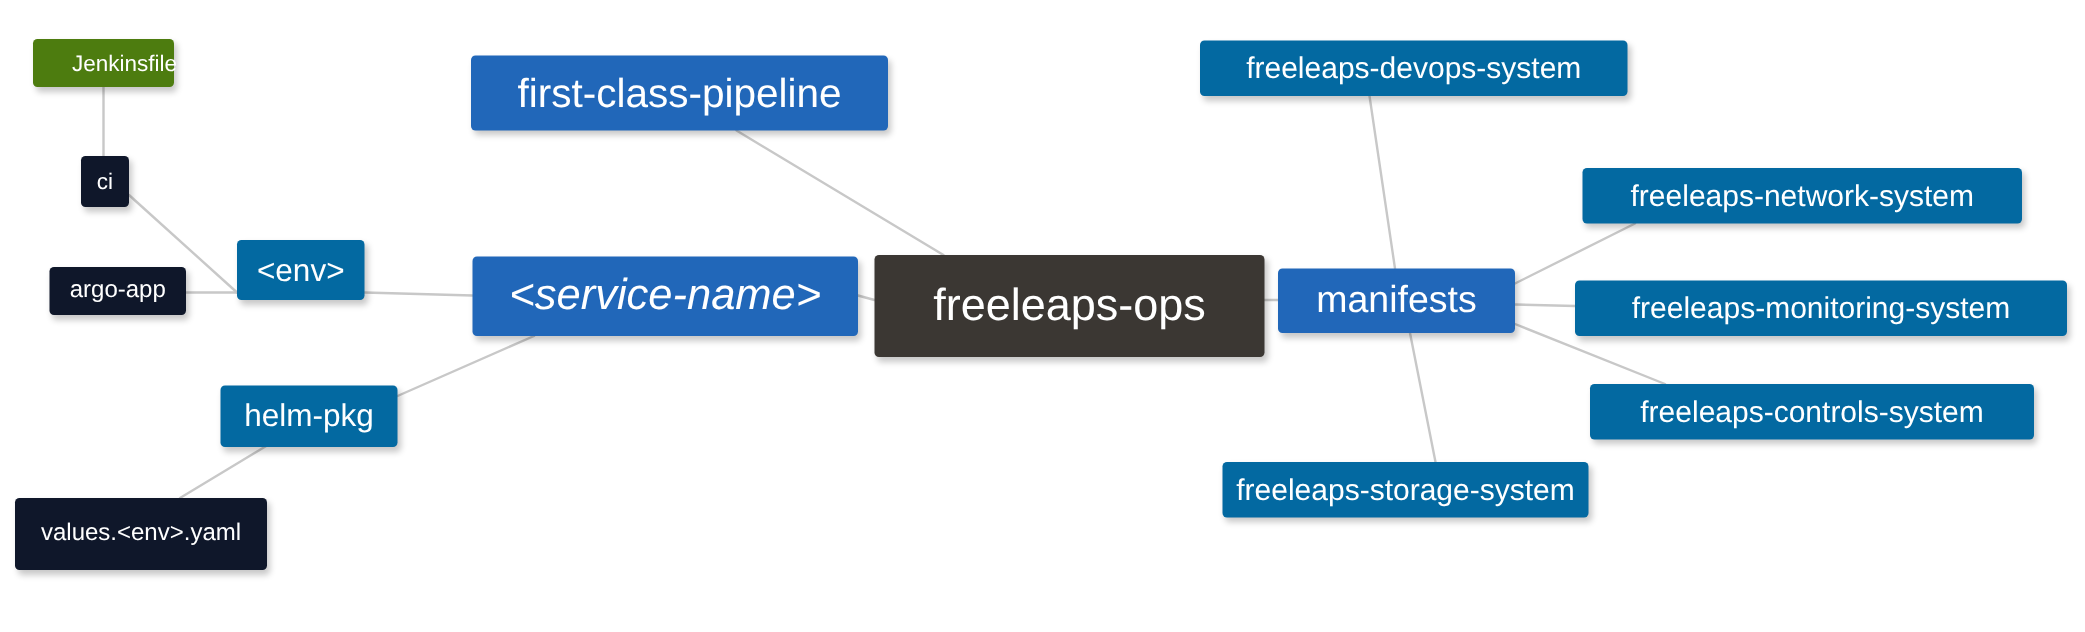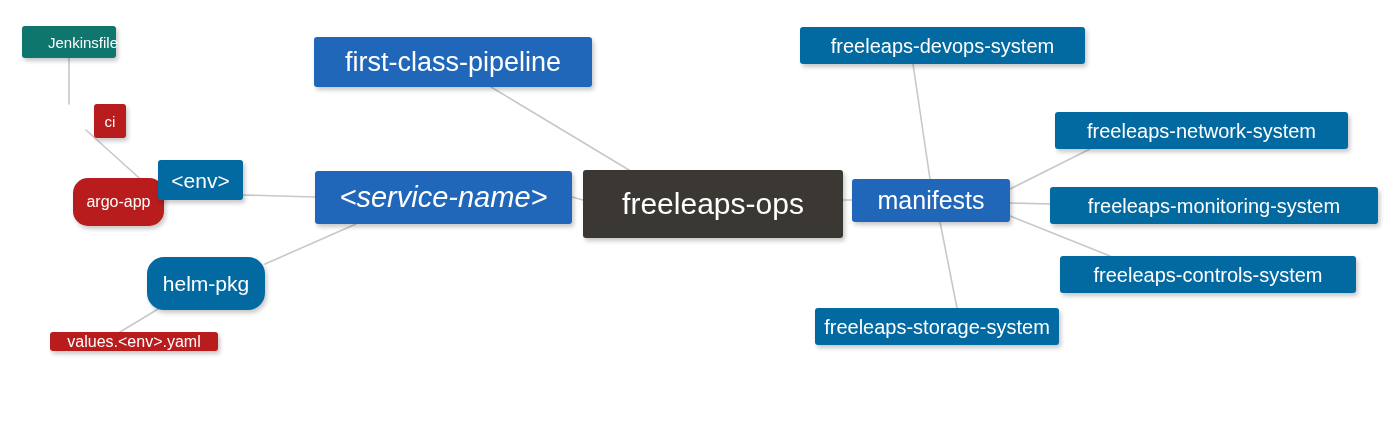--- a/index.html
+++ b/index.html
@@ -34,22 +34,22 @@
     border-radius: 3px;
     white-space: nowrap;
     box-shadow: 2px 3px 4px rgba(0,0,0,0.22);
     line-height: 1;
     cursor: pointer;
     user-select: none;
   }
   .node.root      { background: #3b3733; justify-content: center; }
   .node.blue      { background: #2167b9; }
   .node.green     { background: #0369a1; }
-  .node.orange    { background: #0f766e; padding-left: 28px; }
-  .node.redorange { background: #b91c1c; margin-left: 40px; }
+  .node.orange    { background: #4d7c0f; padding-left: 28px; }
+  .node.redorange { background: #0f172a; }
 </style>
 </head>
 <body>
 
 <div id="canvas">
   <svg id="edges" viewBox="0 0 1390 421" width="1390" height="421">
       <line x1="69" y1="58" x2="69" y2="104" stroke="#c8c8c8" stroke-width="1.6" stroke-linecap="round"></line>
       <line x1="86" y1="130" x2="158" y2="195" stroke="#c8c8c8" stroke-width="1.6" stroke-linecap="round"></line>
       <line x1="124" y1="195" x2="158" y2="195" stroke="#c8c8c8" stroke-width="1.6" stroke-linecap="round"></line>
       <line x1="243" y1="195" x2="315" y2="197" stroke="#c8c8c8" stroke-width="1.6" stroke-linecap="round"></line>
@@ -64,30 +64,30 @@
       <line x1="1010" y1="216" x2="1110" y2="256" stroke="#c8c8c8" stroke-width="1.6" stroke-linecap="round"></line>
       <line x1="940" y1="222" x2="957" y2="308" stroke="#c8c8c8" stroke-width="1.6" stroke-linecap="round"></line>
     </svg>
   <div id="node-layer">
       <div class="node orange" style="left: 22px; top: 26px; width: 94px; height: 32px; font-size: 15px;">
         <span>Jenkinsfile</span>
       </div>
       <div class="node redorange" style="left: 54px; top: 104px; width: 32px; height: 34px; font-size: 15px;">
         <span>ci</span>
       </div>
-      <div class="node redorange" style="left: 33px; top: 178px; width: 91px; height: 48px; font-size: 16px; border-radius: 15px;">
+      <div class="node redorange" style="left: 33px; top: 178px; width: 91px; height: 32px; font-size: 16px;">
         <span>argo-app</span>
       </div>
       <div class="node green" style="left: 158px; top: 160px; width: 85px; height: 40px; font-size: 21px;">
         <span>&lt;env&gt;</span>
       </div>
-      <div class="node green" style="left: 147px; top: 257px; width: 118px; height: 53px; font-size: 21px; border-radius: 17px;">
+      <div class="node green" style="left: 147px; top: 257px; width: 118px; height: 41px; font-size: 21px;">
         <span>helm-pkg</span>
       </div>
-      <div class="node redorange" style="left: 10px; top: 332px; width: 168px; height: 19px; font-size: 16px;">
+      <div class="node redorange" style="left: 10px; top: 332px; width: 168px; height: 48px; font-size: 16px;">
         <span>values.&lt;env&gt;.yaml</span>
       </div>
       <div class="node blue" style="left: 314px; top: 37px; width: 278px; height: 50px; font-size: 27px;">
         <span>first-class-pipeline</span>
       </div>
       <div class="node blue" style="left: 315px; top: 171px; width: 257px; height: 53px; font-size: 29px; font-style: italic;">
         <span>&lt;service-name&gt;</span>
       </div>
       <div class="node root" style="left: 583px; top: 170px; width: 260px; height: 68px; font-size: 30px;">
         <span>freeleaps-ops</span>

